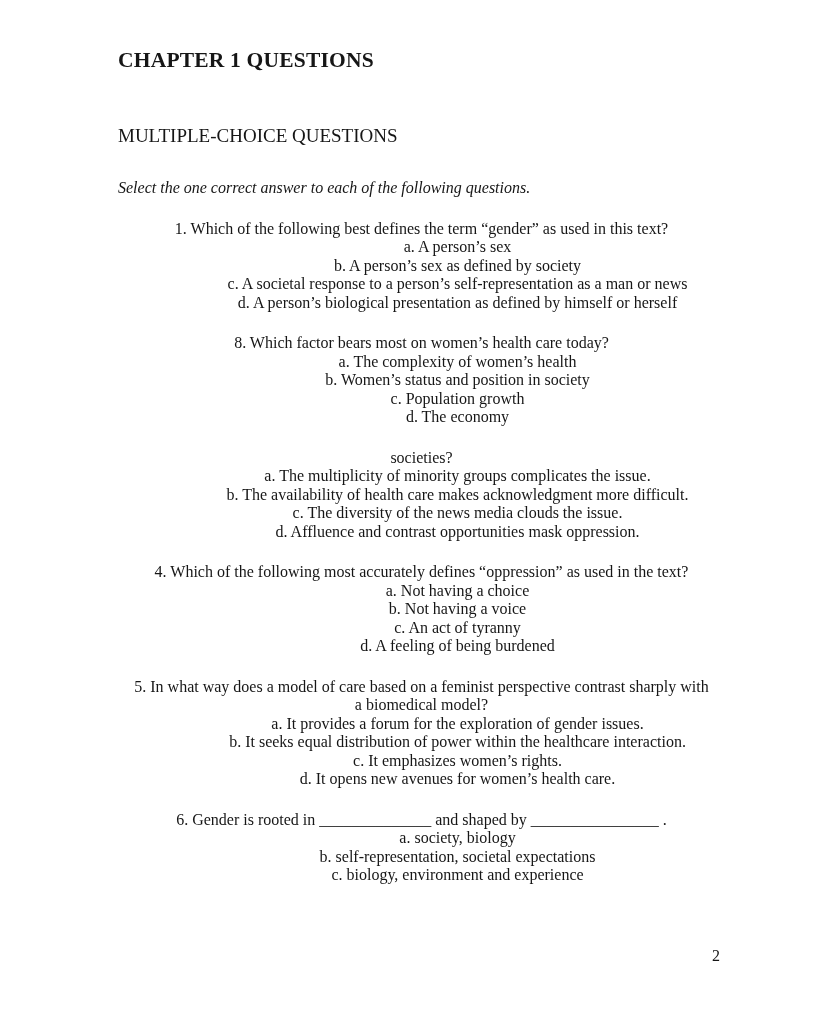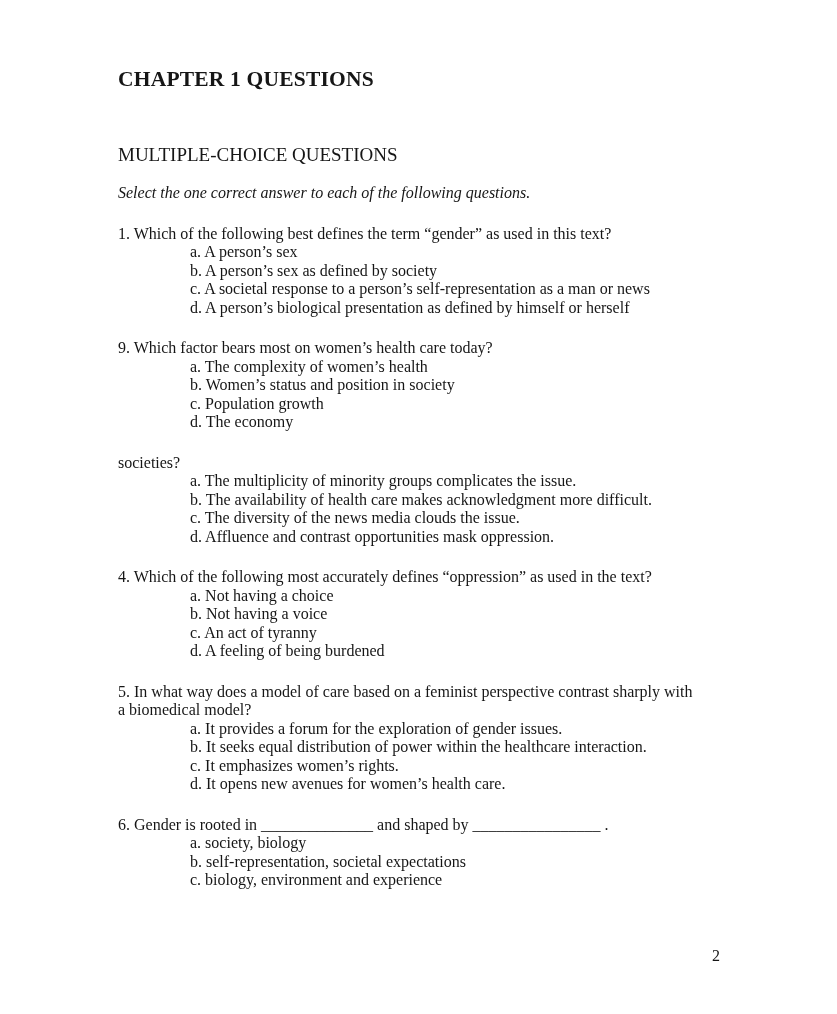--- a/index.html
+++ b/index.html
@@ -14,44 +14,45 @@
     color: #161616;
   }
   .page {
     position: relative;
     width: 837px;
     height: 1014px;
     background: #ffffff;
     overflow: hidden;
   }
   .content {
-    padding: 67px 112px 0 118px;
+    padding: 48px 112px 0 118px;
   }
   .doc-title {
     font-size: 21.5px;
     font-weight: bold;
     line-height: 25px;
     letter-spacing: 0.2px;
   }
   .section-heading {
     font-size: 19px;
     line-height: 22px;
     margin-top: 52px;
   }
   .instructions {
     font-style: italic;
     font-size: 16px;
     line-height: 18.5px;
-    margin-top: 18px;
+    margin-top: 32px;
   }
   .questions {
     margin-top: 22px;
   }
   .question-block {
     margin-bottom: 22px;
+    text-align: center;
   }
   .q-line {
     font-size: 16px;
     line-height: 18.5px;
     white-space: pre-wrap;
   }
   .option {
     margin-left: 72px;
   }
   .page-number {
@@ -72,21 +73,21 @@
     <div class="instructions">Select the one correct answer to each of the following questions.</div>
     <div class="questions">
         <div class="question-block">
           <div class="q-line">1. Which of the following best defines the term “gender” as used in this text?</div>
           <div class="q-line option">a. A person’s sex</div>
           <div class="q-line option">b. A person’s sex as defined by society</div>
           <div class="q-line option">c. A societal response to a person’s self-representation as a man or news</div>
           <div class="q-line option">d. A person’s biological presentation as defined by himself or herself</div>
         </div>
         <div class="question-block">
-          <div class="q-line">9. Which factor bears most on women’s health care today?</div>
+          <div class="q-line">8. Which factor bears most on women’s health care today?</div>
           <div class="q-line option">a. The complexity of women’s health</div>
           <div class="q-line option">b. Women’s status and position in society</div>
           <div class="q-line option">c. Population growth</div>
           <div class="q-line option">d. The economy</div>
         </div>
         <div class="question-block">
           <div class="q-line">societies?</div>
           <div class="q-line option">a. The multiplicity of minority groups complicates the issue.</div>
           <div class="q-line option">b. The availability of health care makes acknowledgment more difficult.</div>
           <div class="q-line option">c. The diversity of the news media clouds the issue.</div>

